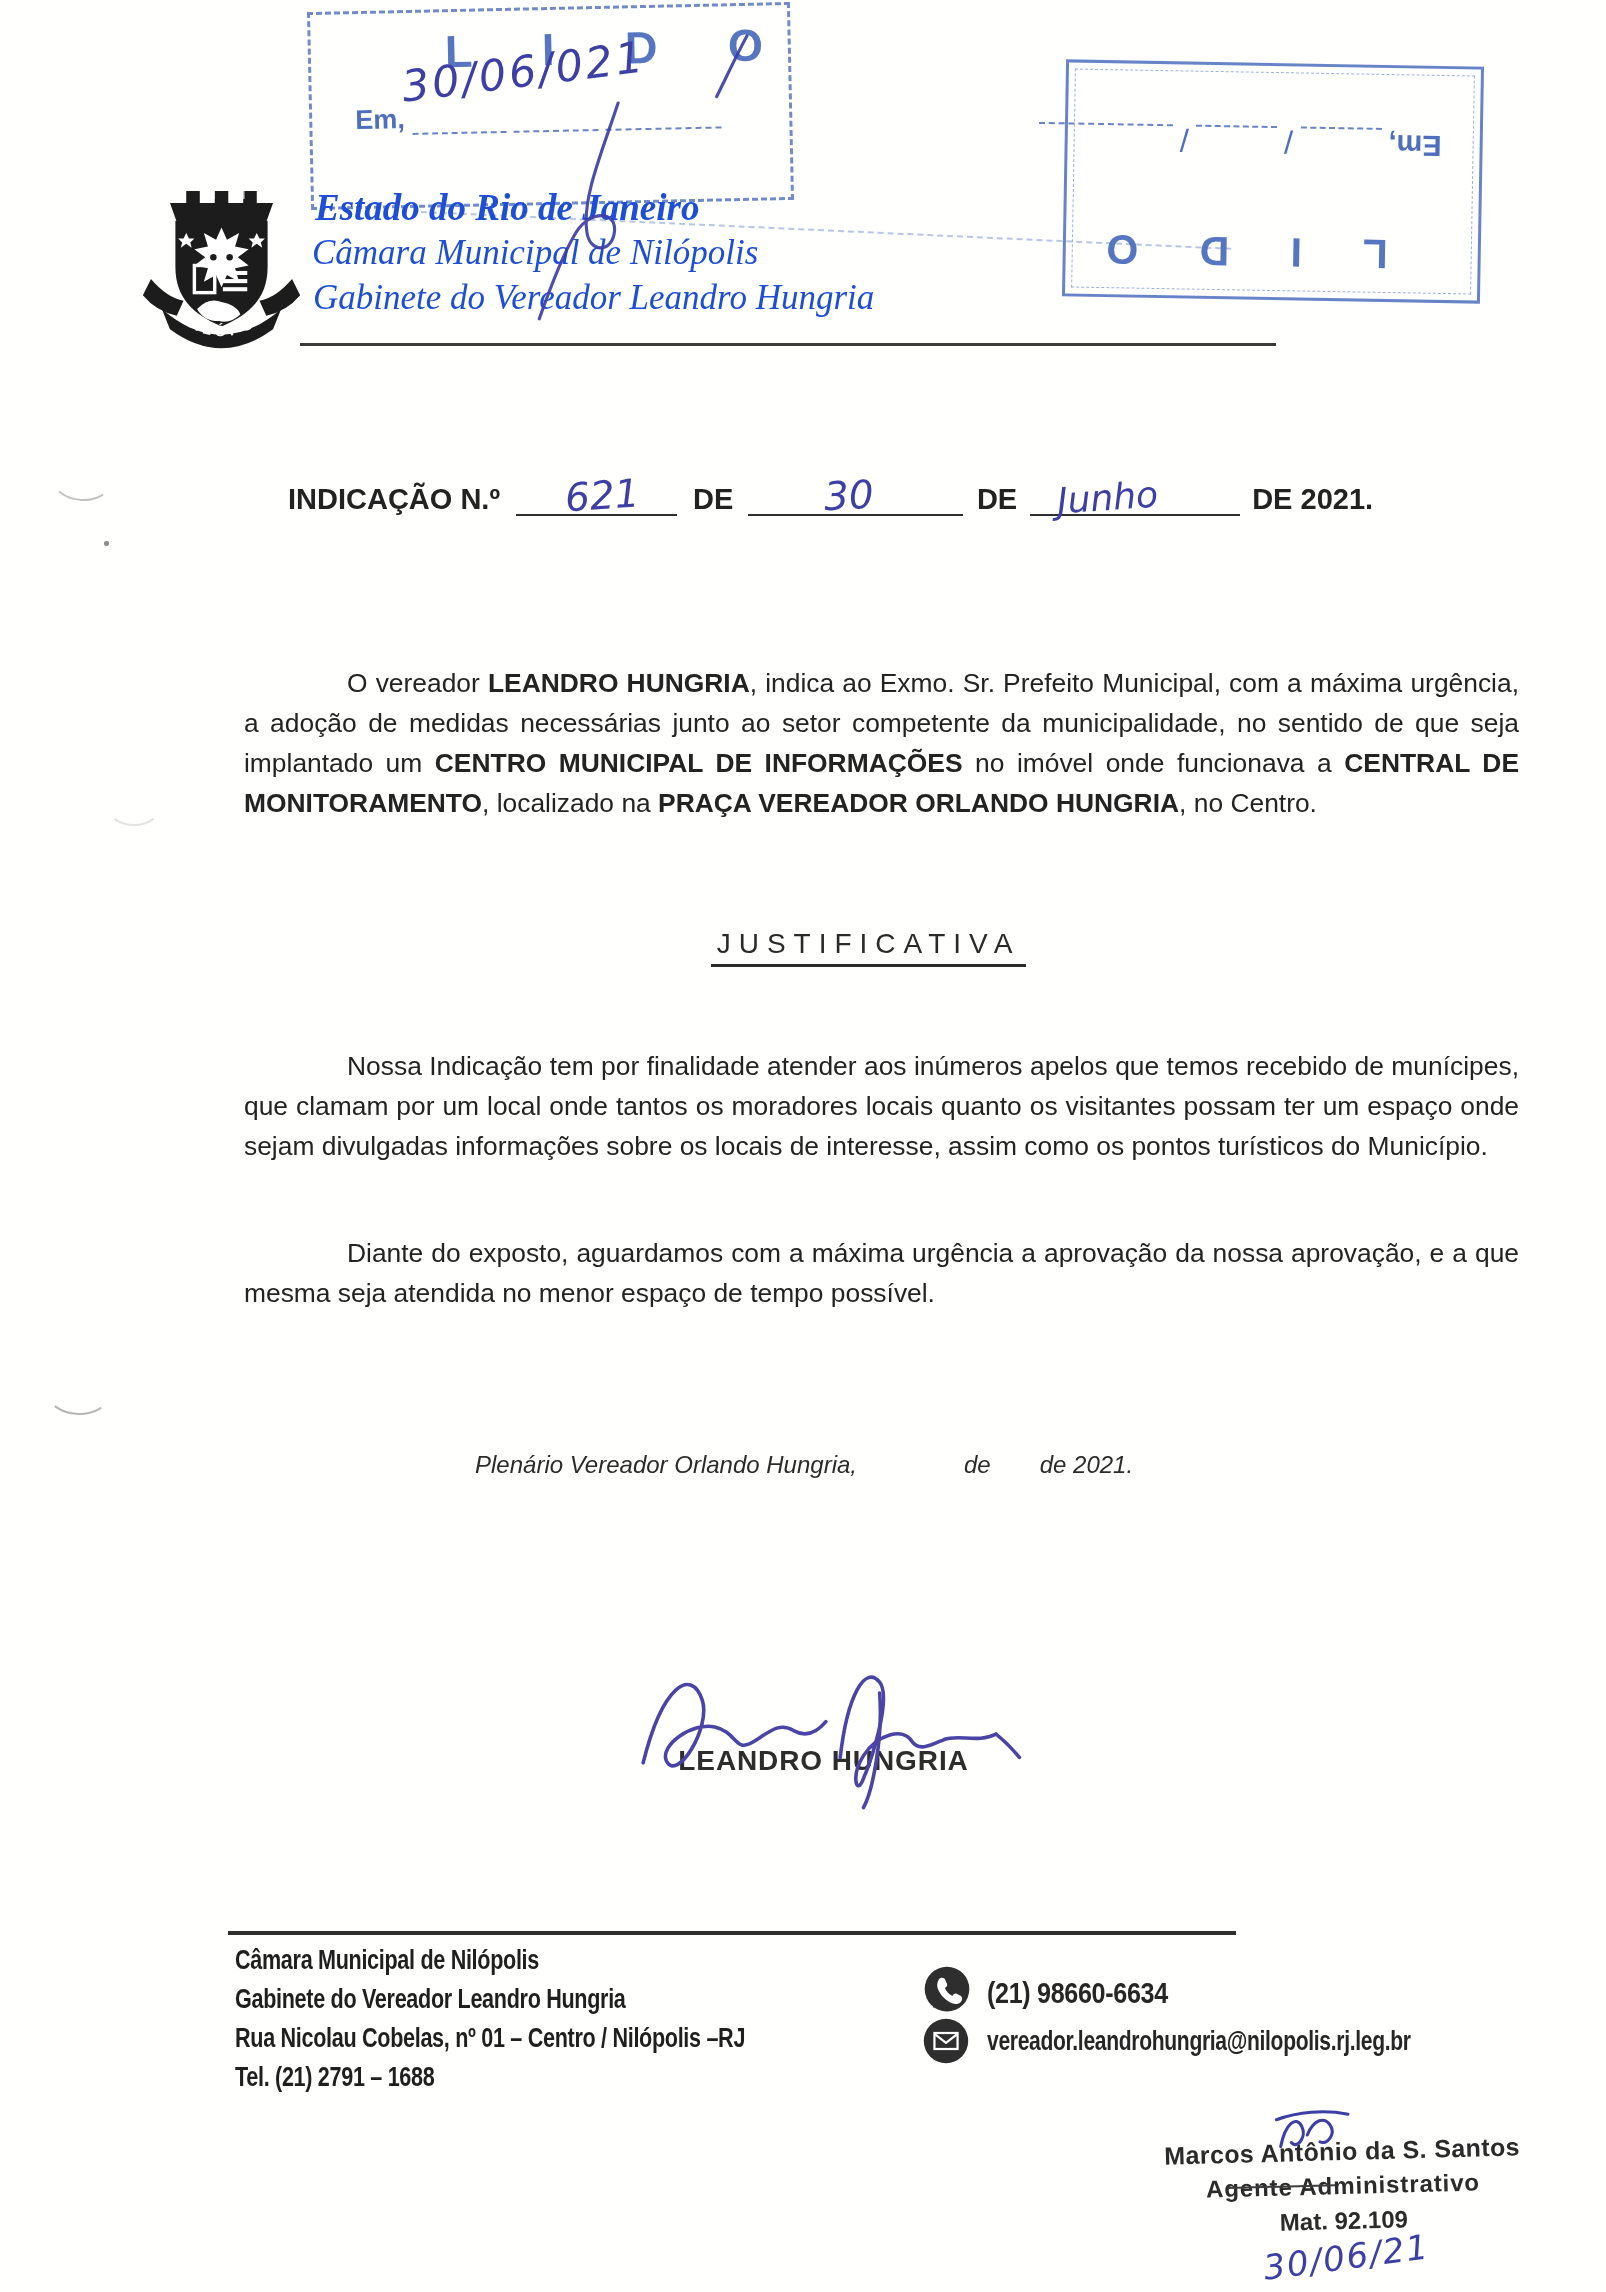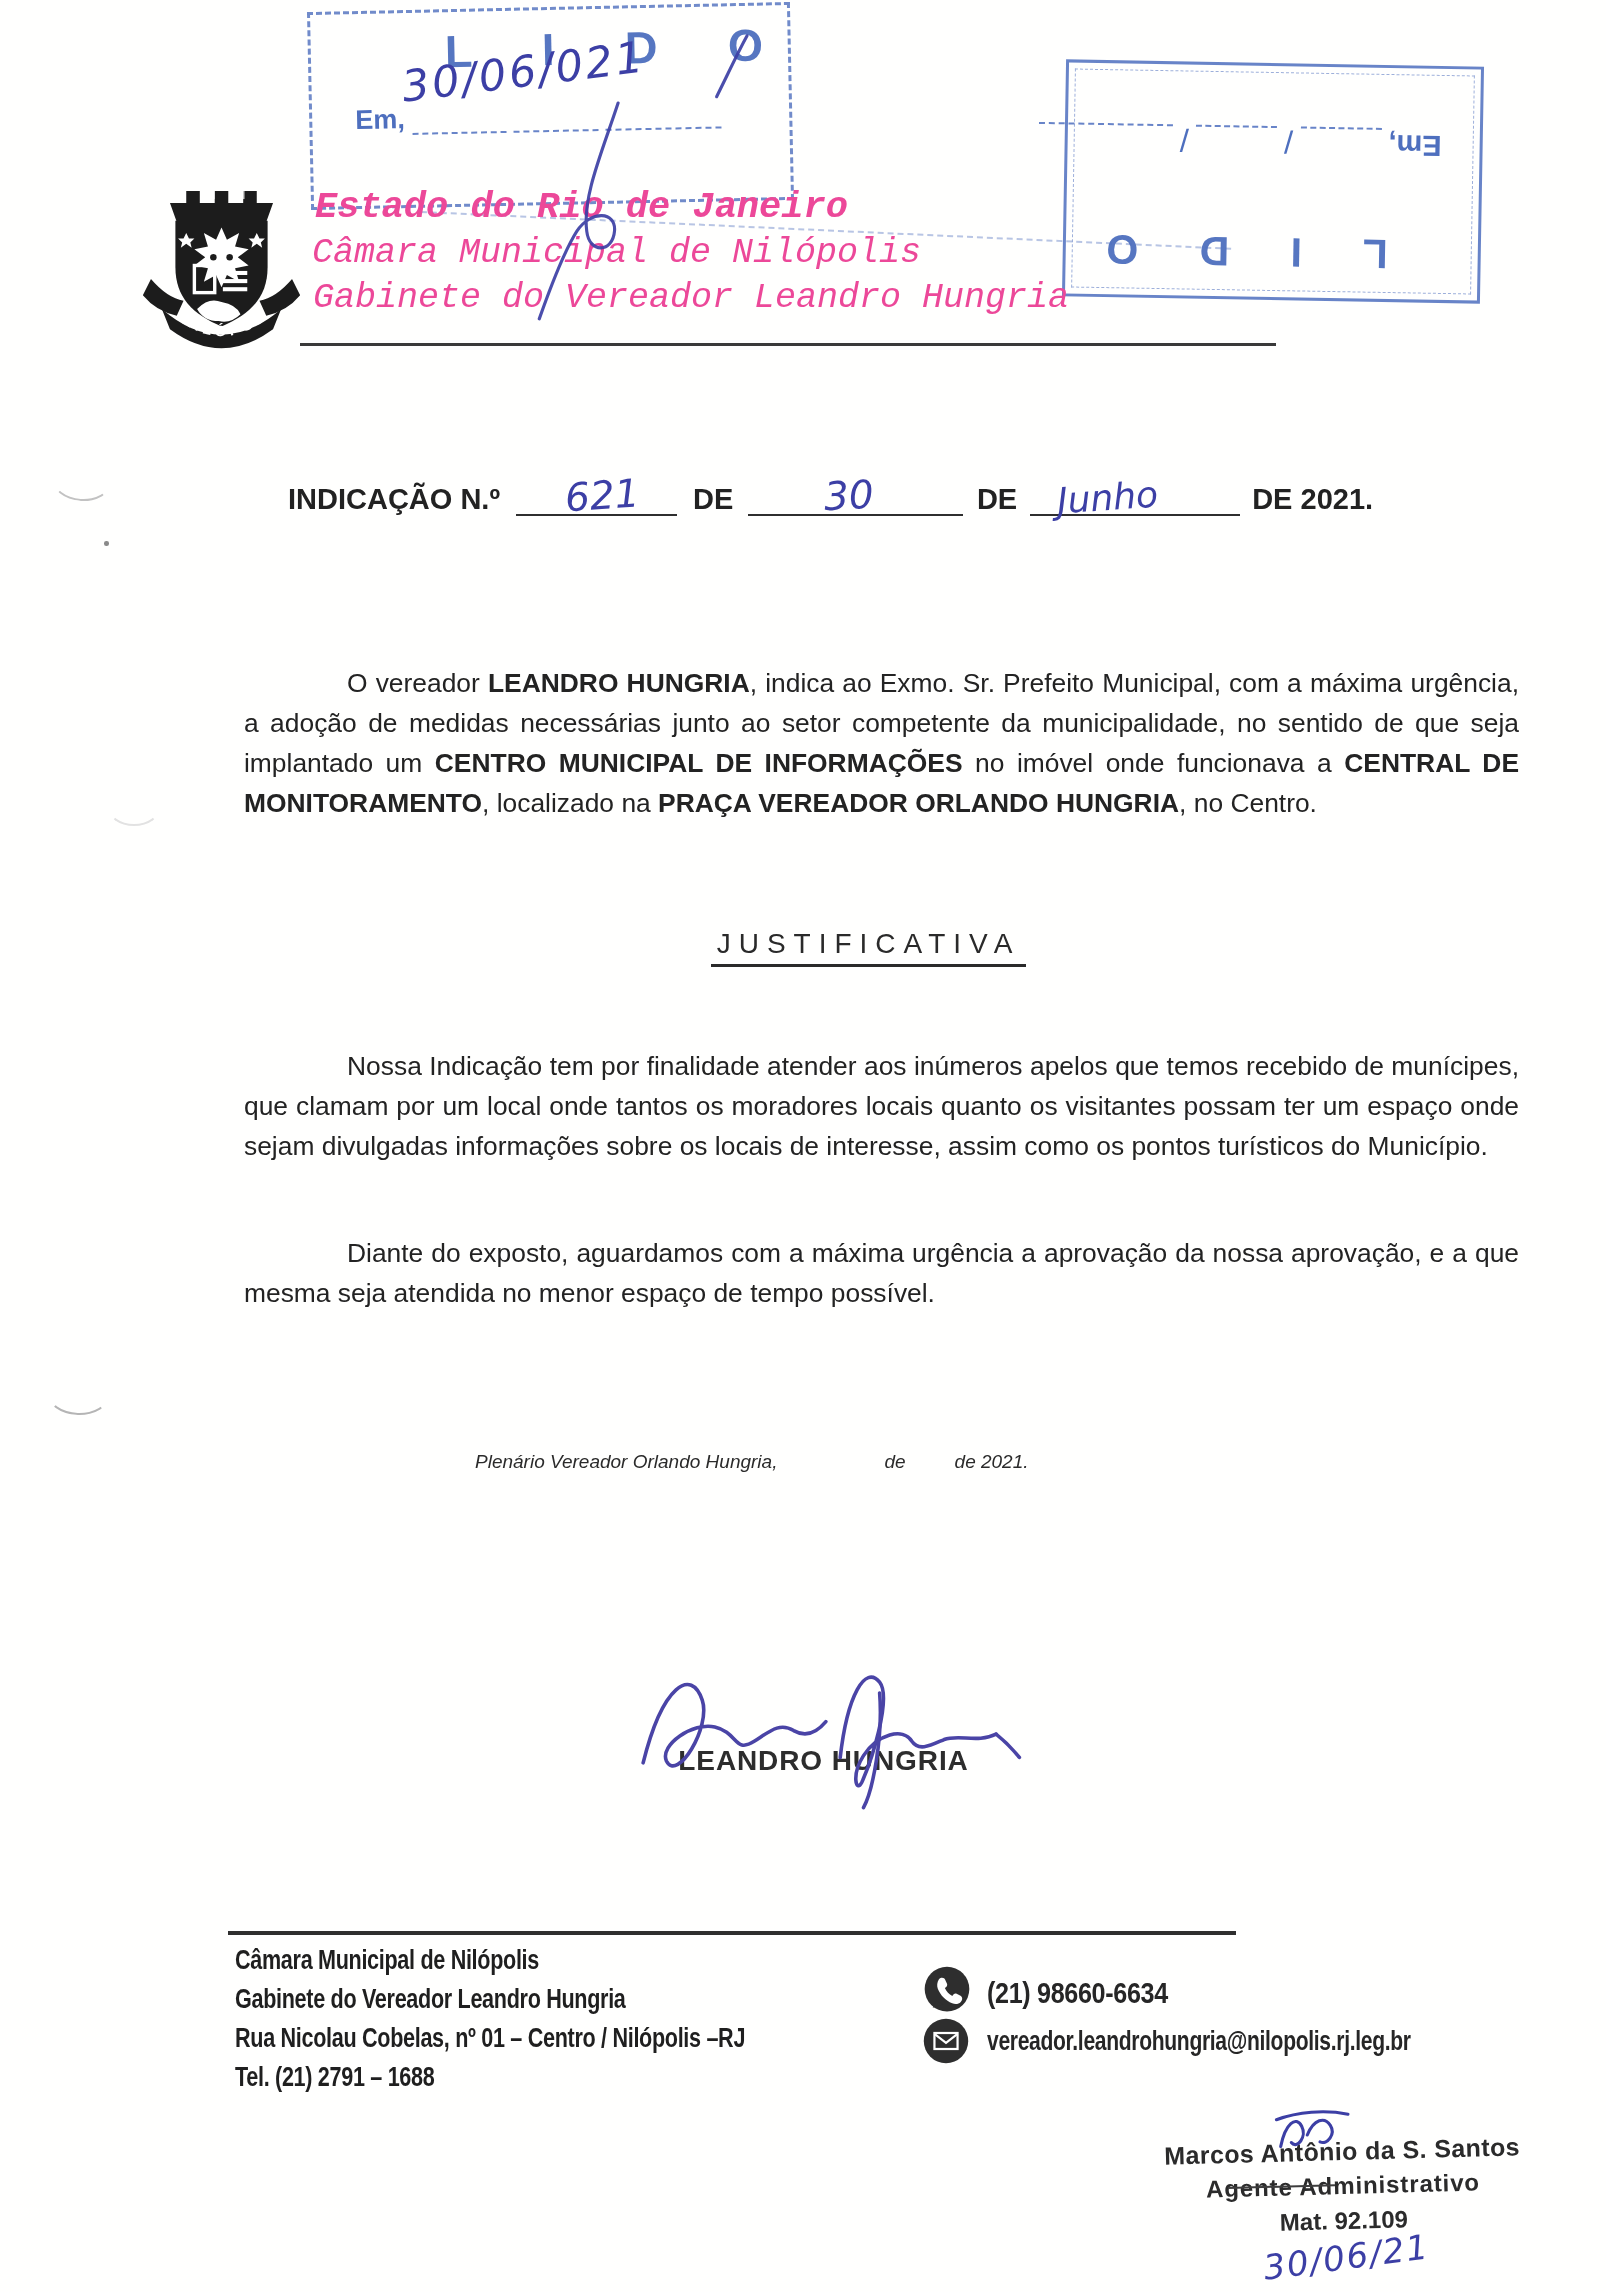--- a/index.html
+++ b/index.html
@@ -28,21 +28,21 @@
   .hand-date-tl{position:absolute;left:90px;top:36px;font-size:43px;letter-spacing:2.7px;
                 transform:rotate(-6deg);font-weight:500;}
 
   
   .pen-overlay{position:absolute;left:0;top:0;width:1607px;height:2293px;pointer-events:none;z-index:9;}
   .ghost-line{position:absolute;left:421px;top:211px;width:811px;height:0;
               border-top:2.7px dashed rgba(78,111,190,.40);transform:rotate(2.6deg);transform-origin:0 0;}
 
   
   .crest{position:absolute;left:140px;top:176px;width:163px;height:179px;}
-  .hdr{position:absolute;font-family:Liberation Mono, monospace;font-style:italic;color:#ec4899;white-space:nowrap;}
+  .hdr{position:absolute;font-family:Liberation Serif, serif;font-style:italic;color:#1d4ed8;white-space:nowrap;}
   .hdr1{left:315px;top:186px;font-size:37px;font-weight:700;}
   .hdr2{left:312px;top:233px;font-size:35px;}
   .hdr3{left:313px;top:278px;font-size:35px;}
   .rule{position:absolute;left:300px;top:343px;width:976px;height:2.7px;background:#3a3a3a;}
 
   
   .titleline{position:absolute;left:288px;top:478px;display:flex;align-items:flex-end;
              font-size:29px;font-weight:700;color:#222;white-space:nowrap;}
   .tblank{position:relative;border-bottom:2.7px solid #2f2f2f;height:36px;}
   .tb1{width:161px;margin:0 16px;} .tb2{width:215px;margin:0 14.3px;} .tb3{width:210px;margin:0 12.5px;}
@@ -53,21 +53,21 @@
 
   
   .para{position:absolute;left:244px;width:1275px;font-size:26.4px;line-height:40px;
         text-align:justify;color:#232323;}
   .indent{text-indent:103px;}
   .b{font-weight:700;}
   .p1{top:663px;} .p2{top:1046px;} .p3{top:1233px;}
   .just{position:absolute;left:231px;top:928px;width:1275px;text-align:center;}
   .just span{font-size:28px;font-weight:400;letter-spacing:8px;color:#2a2a2a;
              border-bottom:3.6px solid #2a2a2a;padding:0 5.4px 4.5px 5.4px;}
-  .plen{position:absolute;left:475px;top:1451px;display:flex;font-size:19px;font-style:italic;color:#2b2b2b;white-space:nowrap;}
+  .plen{position:absolute;left:475px;top:1451px;display:flex;font-size:24px;font-style:italic;color:#2b2b2b;white-space:nowrap;}
   .plen .g1{margin-left:107px;} .plen .g2{margin-left:49px;}
 
   
   .sig-svg{position:absolute;left:627px;top:1657px;width:430px;height:157px;z-index:10;}
   .sig-block{position:absolute;left:564px;top:1745px;width:519px;text-align:center;color:#2d2d2d;}
   .sig-name{font-size:28px;font-weight:700;letter-spacing:0.9px;}
   .sig-role{font-size:27px;font-weight:700;margin-top:9.9px;}
 
   
   .foot-rule{position:absolute;left:228px;top:1931px;width:1008px;height:3.6px;background:#2f2f2f;}

